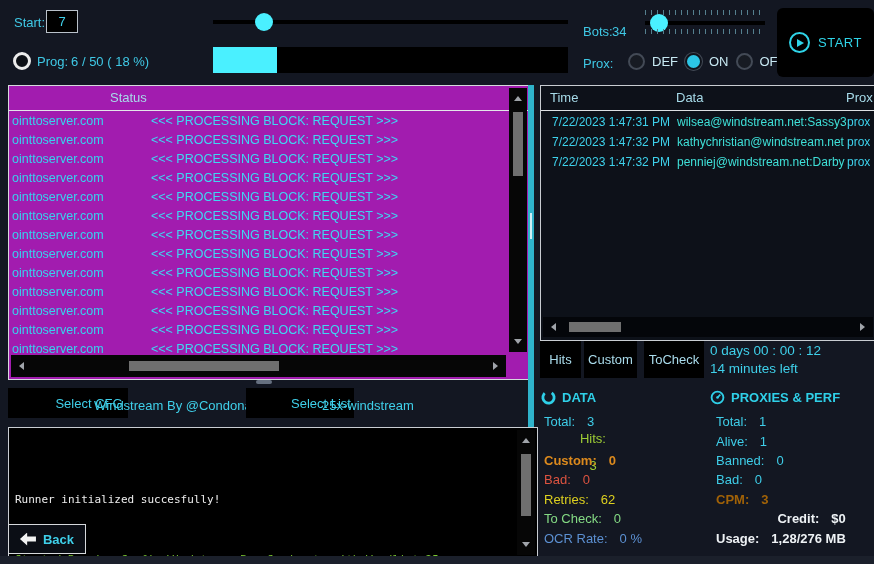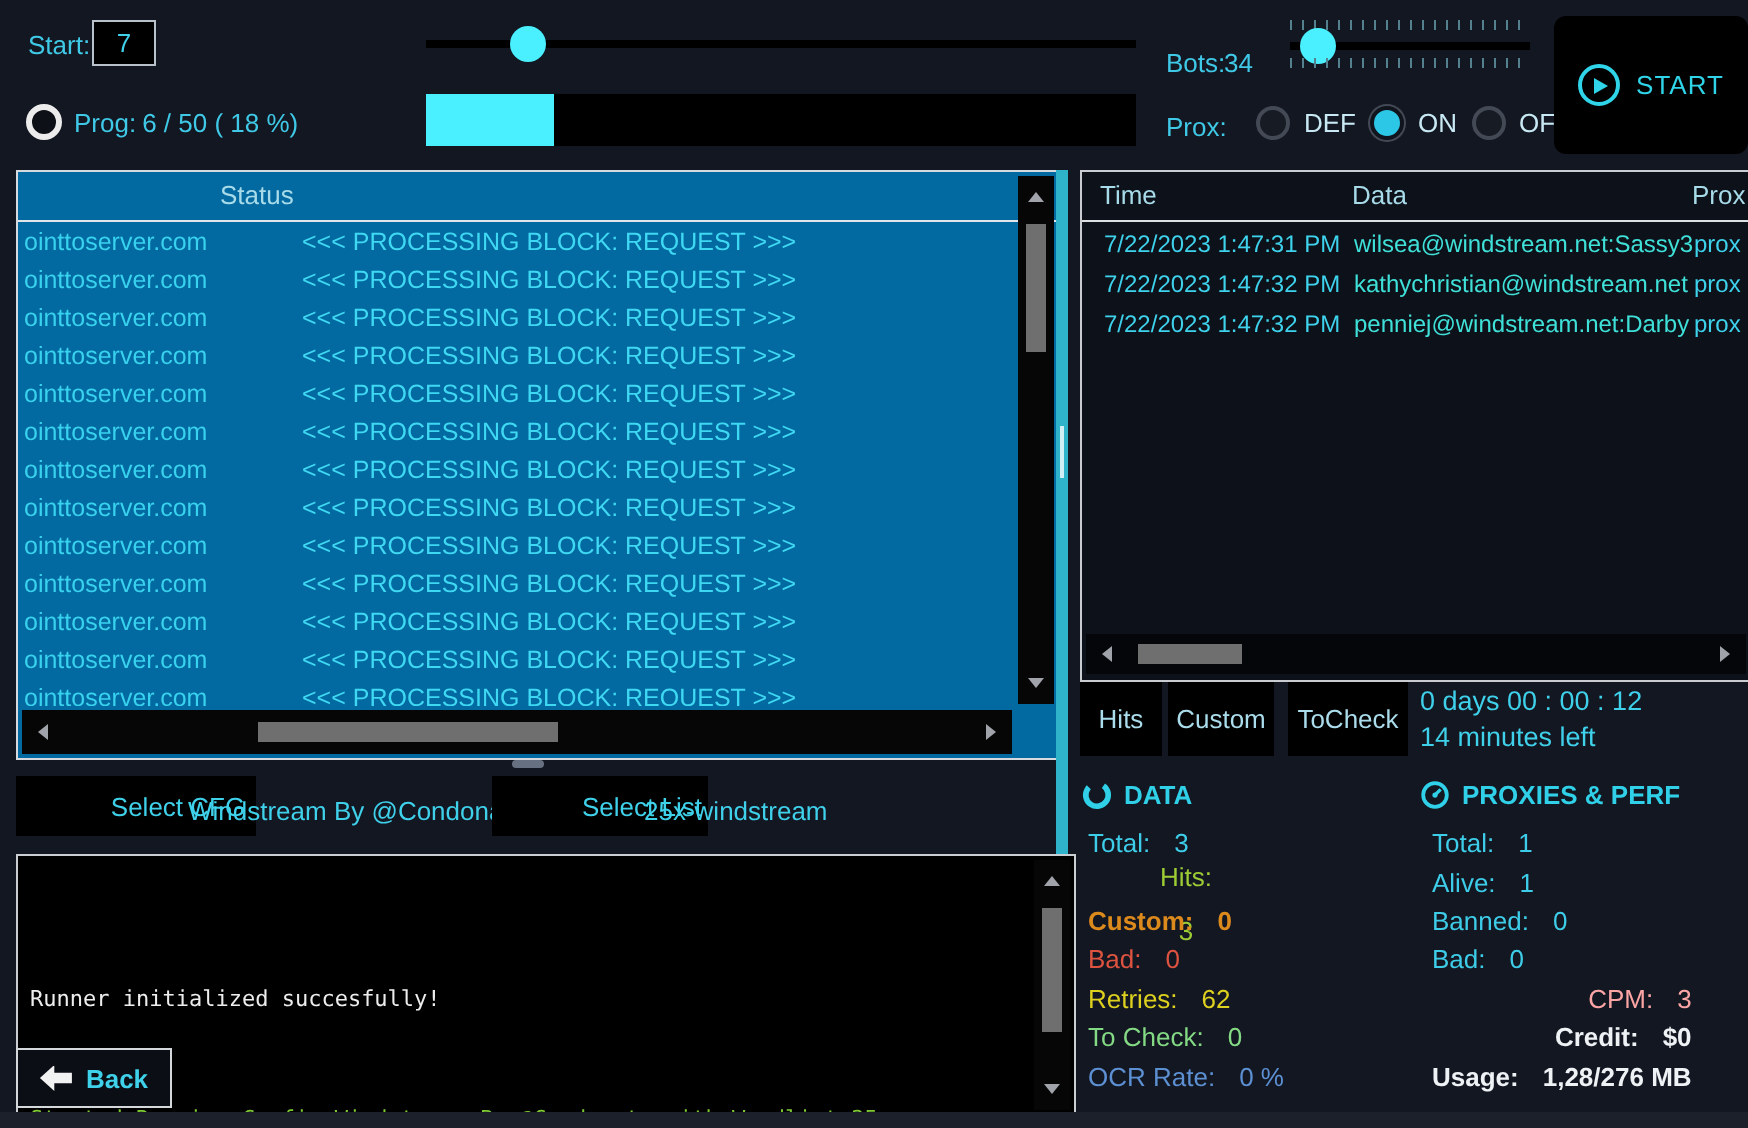--- a/index.html
+++ b/index.html
@@ -26,21 +26,21 @@
   .radio.sel{background:#2cc6e6;border-color:#10141c;box-shadow:0 0 0 1px #434a56;}
   .radio-lbl{color:#c8e9f3;font-size:13px;}
   .start-btn{left:777px;top:8px;width:97px;height:69px;background:#000;border-radius:6px;
     display:flex;align-items:center;justify-content:center;gap:8px;color:#2fd4e8;cursor:pointer;}
   .play-ring{width:17px;height:17px;border:2px solid #2fd4e8;border-radius:50%;position:relative;flex:none;}
   .play-ring::after{content:"";position:absolute;left:6px;top:4.5px;width:0;height:0;
     border-left:7px solid #2fd4e8;border-top:4px solid transparent;border-bottom:4px solid transparent;}
   .start-txt{font-size:13px;letter-spacing:.5px;}
 
   
-  .panel{background:#0369a1;border:1px solid #d6d9dd;}
+  .panel{background:#a21caf;border:1px solid #d6d9dd;}
   .leftgrid{left:8px;top:85px;width:520px;height:293px;overflow:hidden;}
   .grid-header{position:absolute;left:0;right:0;top:0;height:24px;border-bottom:1px solid #e3e6e9;}
   .lrows{position:absolute;left:0;top:25px;right:21px;bottom:26px;overflow:hidden;}
   .lrow{height:19px;display:flex;align-items:center;font-size:12.5px;white-space:nowrap;gap:36px;}
   .lrow .site{width:95px;flex:none;padding-left:3px;color:#38d2ee;overflow:hidden;}
   .lrow .status{padding-left:8px;color:#3fd8f2;}
 
   .splitter{left:528px;top:85px;width:6px;height:471px;background:#2fb3cb;}
   .splitter .grip{position:absolute;left:2px;top:128px;width:2px;height:26px;background:#cfeff5;}
 
@@ -337,21 +337,21 @@
         <div class="stat-row" style="color: rgb(62, 205, 232); font-weight: 400;">
           <span>Banned:</span>
           <span>0</span>
         </div>
 
         <div class="stat-row" style="color: rgb(62, 205, 232); font-weight: 400;">
           <span>Bad:</span>
           <span>0</span>
         </div>
 
-        <div class="stat-row" style="color: #fca5a5; font-weight: 400; justify-content: flex-end;">
+        <div class="stat-row" style="color: #a16207; font-weight: 700;">
           <span>CPM:</span>
           <span>3</span>
         </div>
 
         <div class="stat-row" style="color: rgb(238, 242, 245); font-weight: 700; justify-content: flex-end;">
           <span>Credit:</span>
           <span>$0</span>
         </div>
 
         <div class="stat-row" style="color: rgb(238, 242, 245); font-weight: 700;">

